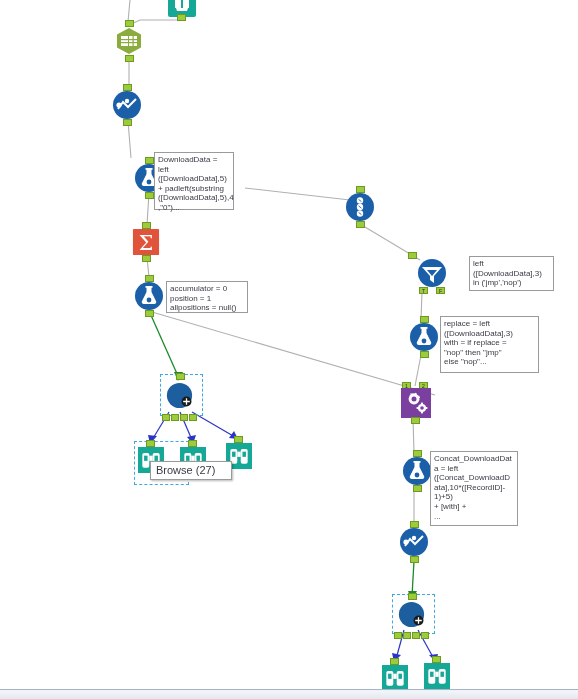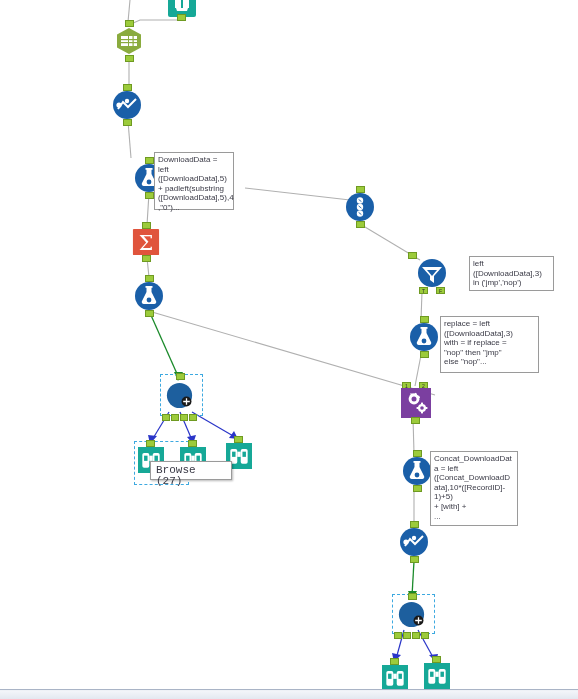--- a/index.html
+++ b/index.html
@@ -77,21 +77,21 @@
     border: 1px solid #9a9a9a;
     color: #3a3a46;
     font-size: 8px;
     line-height: 9.6px;
     padding: 2px 3px;
     box-sizing: border-box;
     white-space: pre-line;
     font-family: "Liberation Sans", sans-serif;
   }
   .tip.shadowed { box-shadow: 1px 1px 2px rgba(0,0,0,.28); }
-  .tip.big { font-size: 9px; line-height: 11px; color: #3a3a46; font-family: Liberation Mono, monospace; }
+  .tip.big { font-size: 9px; line-height: 11px; color: #3a3a46; }
 
   
   #cursor {
     position: absolute;
     width: 11px; height: 11px;
     pointer-events: none;
   }
 </style>
 </head>
 <body>
@@ -400,20 +400,23 @@
       </g>
     </svg>
   </div>
 
   <div class="tip" style="left:154px; top:152px; width:80px; height:58px;">DownloadData = left
 ([DownloadData],5)
 + padleft(substring
 ([DownloadData],5),4
 ,"0")...</div>
 
+  <div class="tip" style="left:166px; top:281px; width:82px; height:32px;">accumulator = 0
+position = 1
+allpositions = null()</div>
 
   <div class="tip" style="left:449px; top:256px; width:85px; height:35px;margin-left:20px;">left
 ([DownloadData],3)
 in ('jmp','nop')</div>
 
   <div class="tip" style="left:440px; top:316px; width:99px; height:57px;">replace = left
 ([DownloadData],3)
 with = if replace =
 "nop" then "jmp"
 else "nop"...</div>

